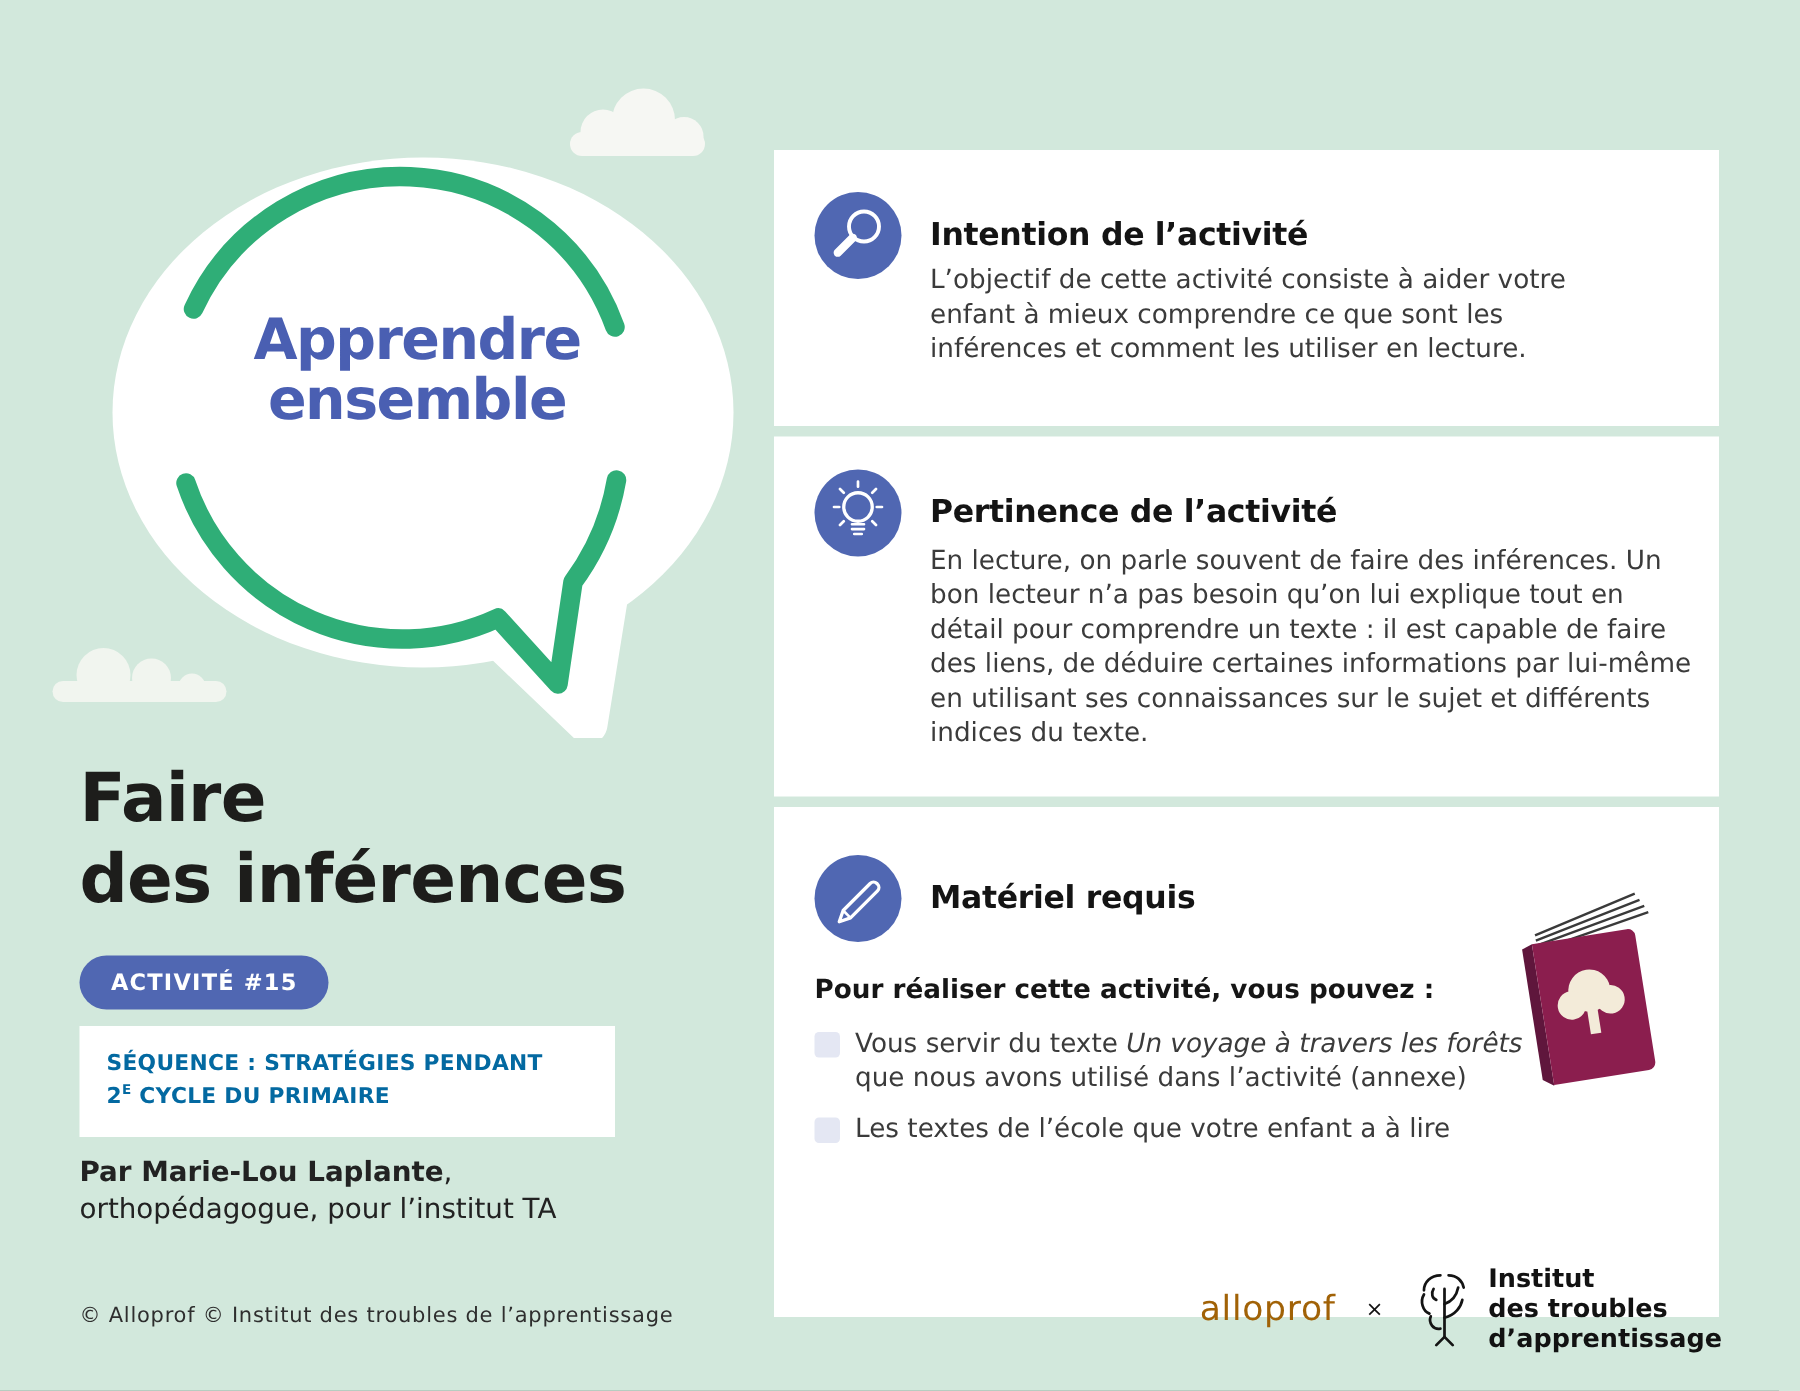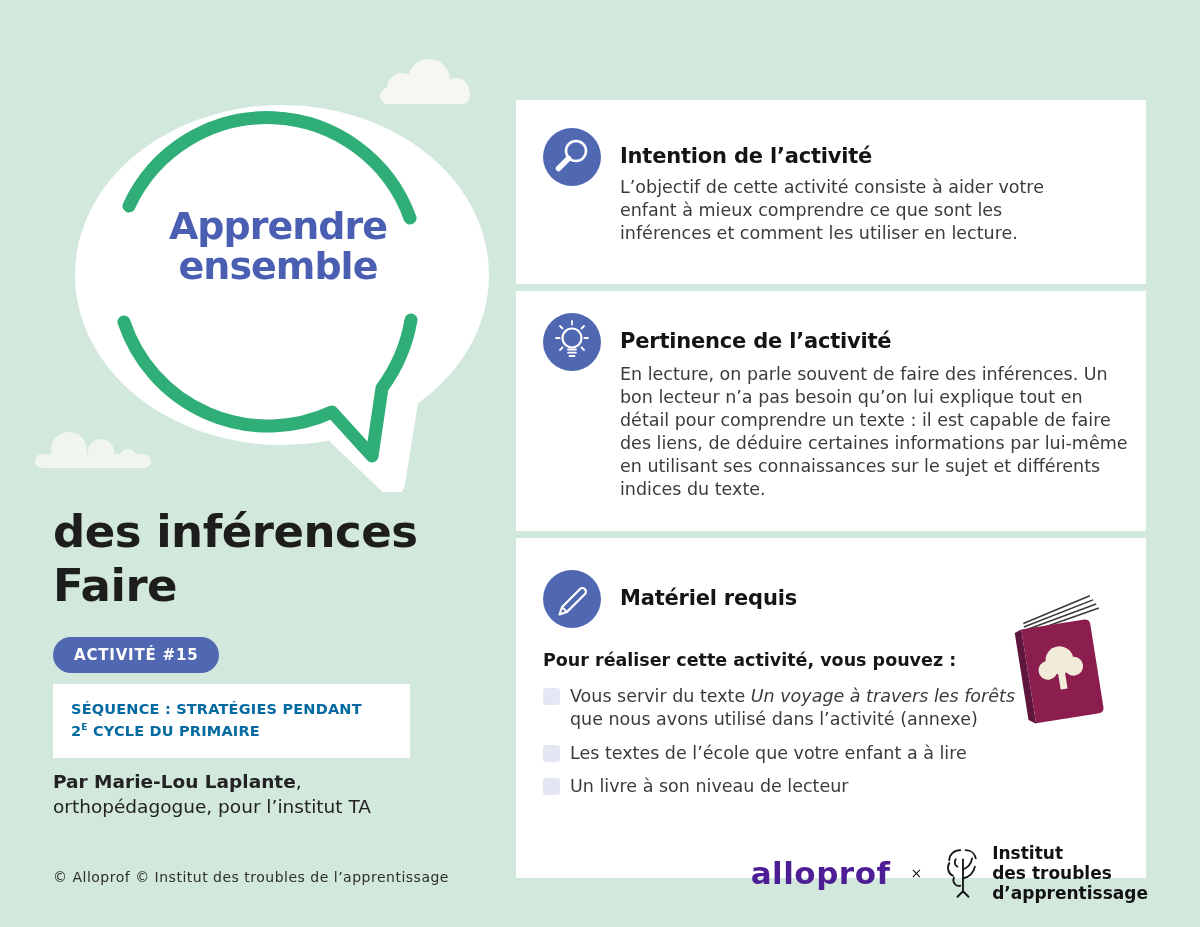--- a/index.html
+++ b/index.html
@@ -61,21 +61,21 @@
   .card1 .card-body{top:76px;width:474px;}
   .card2 .card-body{top:72px;width:510px;}
   .m-intro{position:absolute;left:27px;top:112px;margin:0;font-size:17.5px;font-weight:bold;color:#161616;}
   .m-items{position:absolute;left:27px;top:147px;width:500px;display:flex;flex-direction:column;gap:11px;}
   .m-item{display:flex;gap:10px;font-size:17.5px;line-height:1.3;color:#3b3b3b;}
   .m-item .it{font-style:italic;}
   .bullet{width:17px;height:17px;border-radius:3px;background:#e4e7f3;flex:0 0 17px;margin-top:3px;}
   .book{position:absolute;left:486px;top:50px;width:120px;height:146px;}
   
   .logos{position:absolute;right:52px;top:843px;display:flex;align-items:center;gap:20px;height:60px;}
-  .alloprof{font-size:31px;font-weight:bold;color:#4c1d95;letter-spacing:0.5px;}
+  .alloprof{font-size:23px;font-weight:normal;color:#a16207;letter-spacing:0.5px;}
   .x-sep{font-size:14px;color:#111111;}
   .ita{display:flex;align-items:center;gap:8px;}
   .ita-text{font-size:17px;font-weight:bold;line-height:1.18;color:#121212;}
 </style>
 </head>
 <body>
 
 <div class="canvas">
 
   <svg class="cloud" style="left:372px;top:55px;" width="106" height="52" viewBox="0 0 106 52">
@@ -102,22 +102,22 @@
       <path d="M59 106 A 152 152 0 0 1 340 118" fill="none" stroke="#2fae77" stroke-width="13" stroke-linecap="round"></path>
       <path d="M54 222 A 152 152 0 0 0 262 312 L 302 356 L 312 288 A 160 160 0 0 0 341 220" fill="none" stroke="#2fae77" stroke-width="13" stroke-linecap="round" stroke-linejoin="round"></path>
     </svg>
     <div class="bubble-text">
       <div>Apprendre</div>
       <div>ensemble</div>
     </div>
   </div>
 
   <h1 class="main-title">
+    <div>Faire</div>
     <div>des inférences</div>
-    <div>Faire</div>
   </h1>
 
   <div class="badge">ACTIVITÉ #15</div>
 
   <div class="seq-box">
     <div>SÉQUENCE : STRATÉGIES PENDANT</div>
     <div><span>2</span><sup>E</sup><span> CYCLE DU PRIMAIRE</span></div>
   </div>
 
   <div class="author">
@@ -162,24 +162,20 @@
     <p class="m-intro">Pour réaliser cette activité, vous pouvez :</p>
 
     <div class="m-items">
       <div class="m-item">
         <span class="bullet"></span>
         <span><span>Vous servir du texte </span><span class="it">Un voyage à travers les forêts</span><span> que nous avons utilisé dans l’activité (annexe)</span></span>
       </div>
       <div class="m-item">
         <span class="bullet"></span>
         <span><span>Les textes de l’école que votre enfant a à lire</span><span class="it"></span><span></span></span>
-      </div>
-      <div class="m-item">
-        <span class="bullet"></span>
-        <span><span>Un livre à son niveau de lecteur</span><span class="it"></span><span></span></span>
       </div>
     </div>
 
     <svg class="book" viewBox="0 0 120 146">
       <g transform="rotate(-9 60 75)">
         <path d="M26 42 L104 14 L110 28 L30 48 Z" fill="#ffffff"></path>
         <path d="M28 30 L98 13 M28 33.5 L100.5 17.5 M28 37 L103 22 M28 40.5 L105 26.5" stroke="#3a3a3a" stroke-width="1.6" fill="none"></path>
         <path d="M18 38 L25 35.5 L25 131 L18 126 Z" fill="#5f163c"></path>
         <path d="M25 35.5 h64 a5 5 0 0 1 5 5 v85 a5 5 0 0 1 -5 5 h-64 Z" fill="#8b1e4e"></path>
         <g fill="#f3ebd9">

